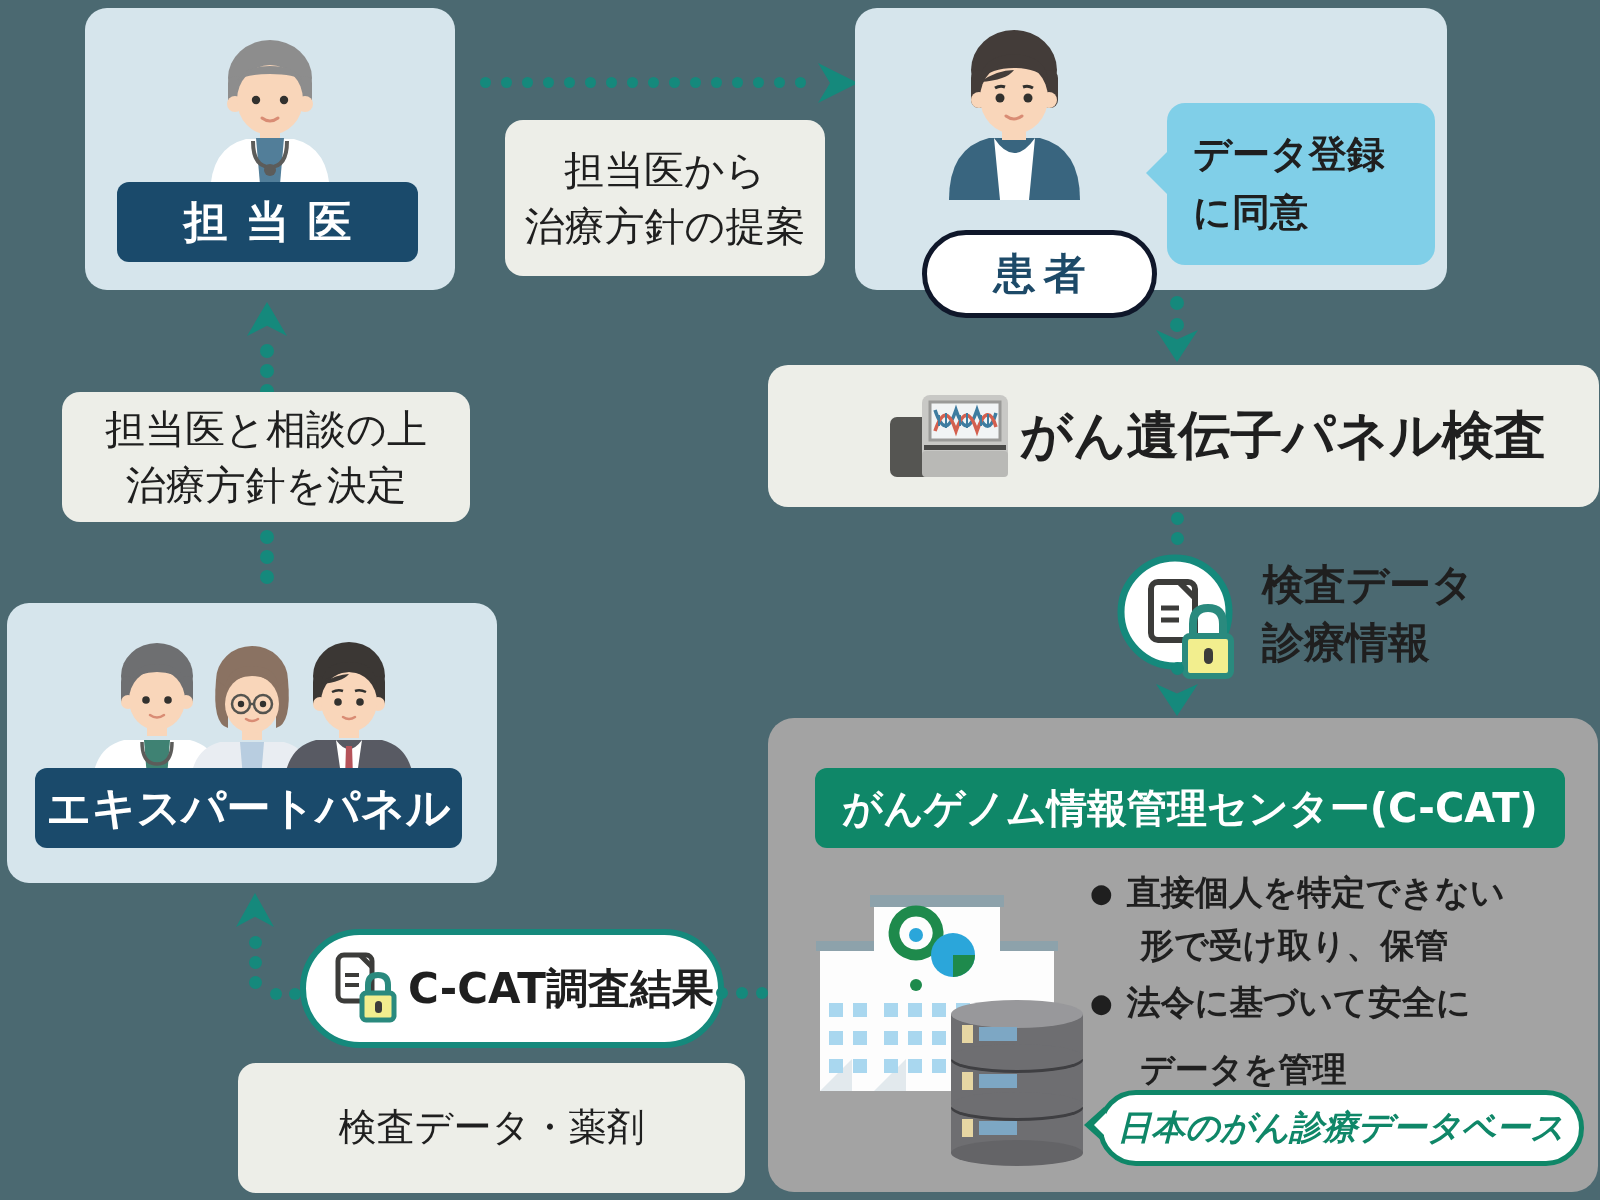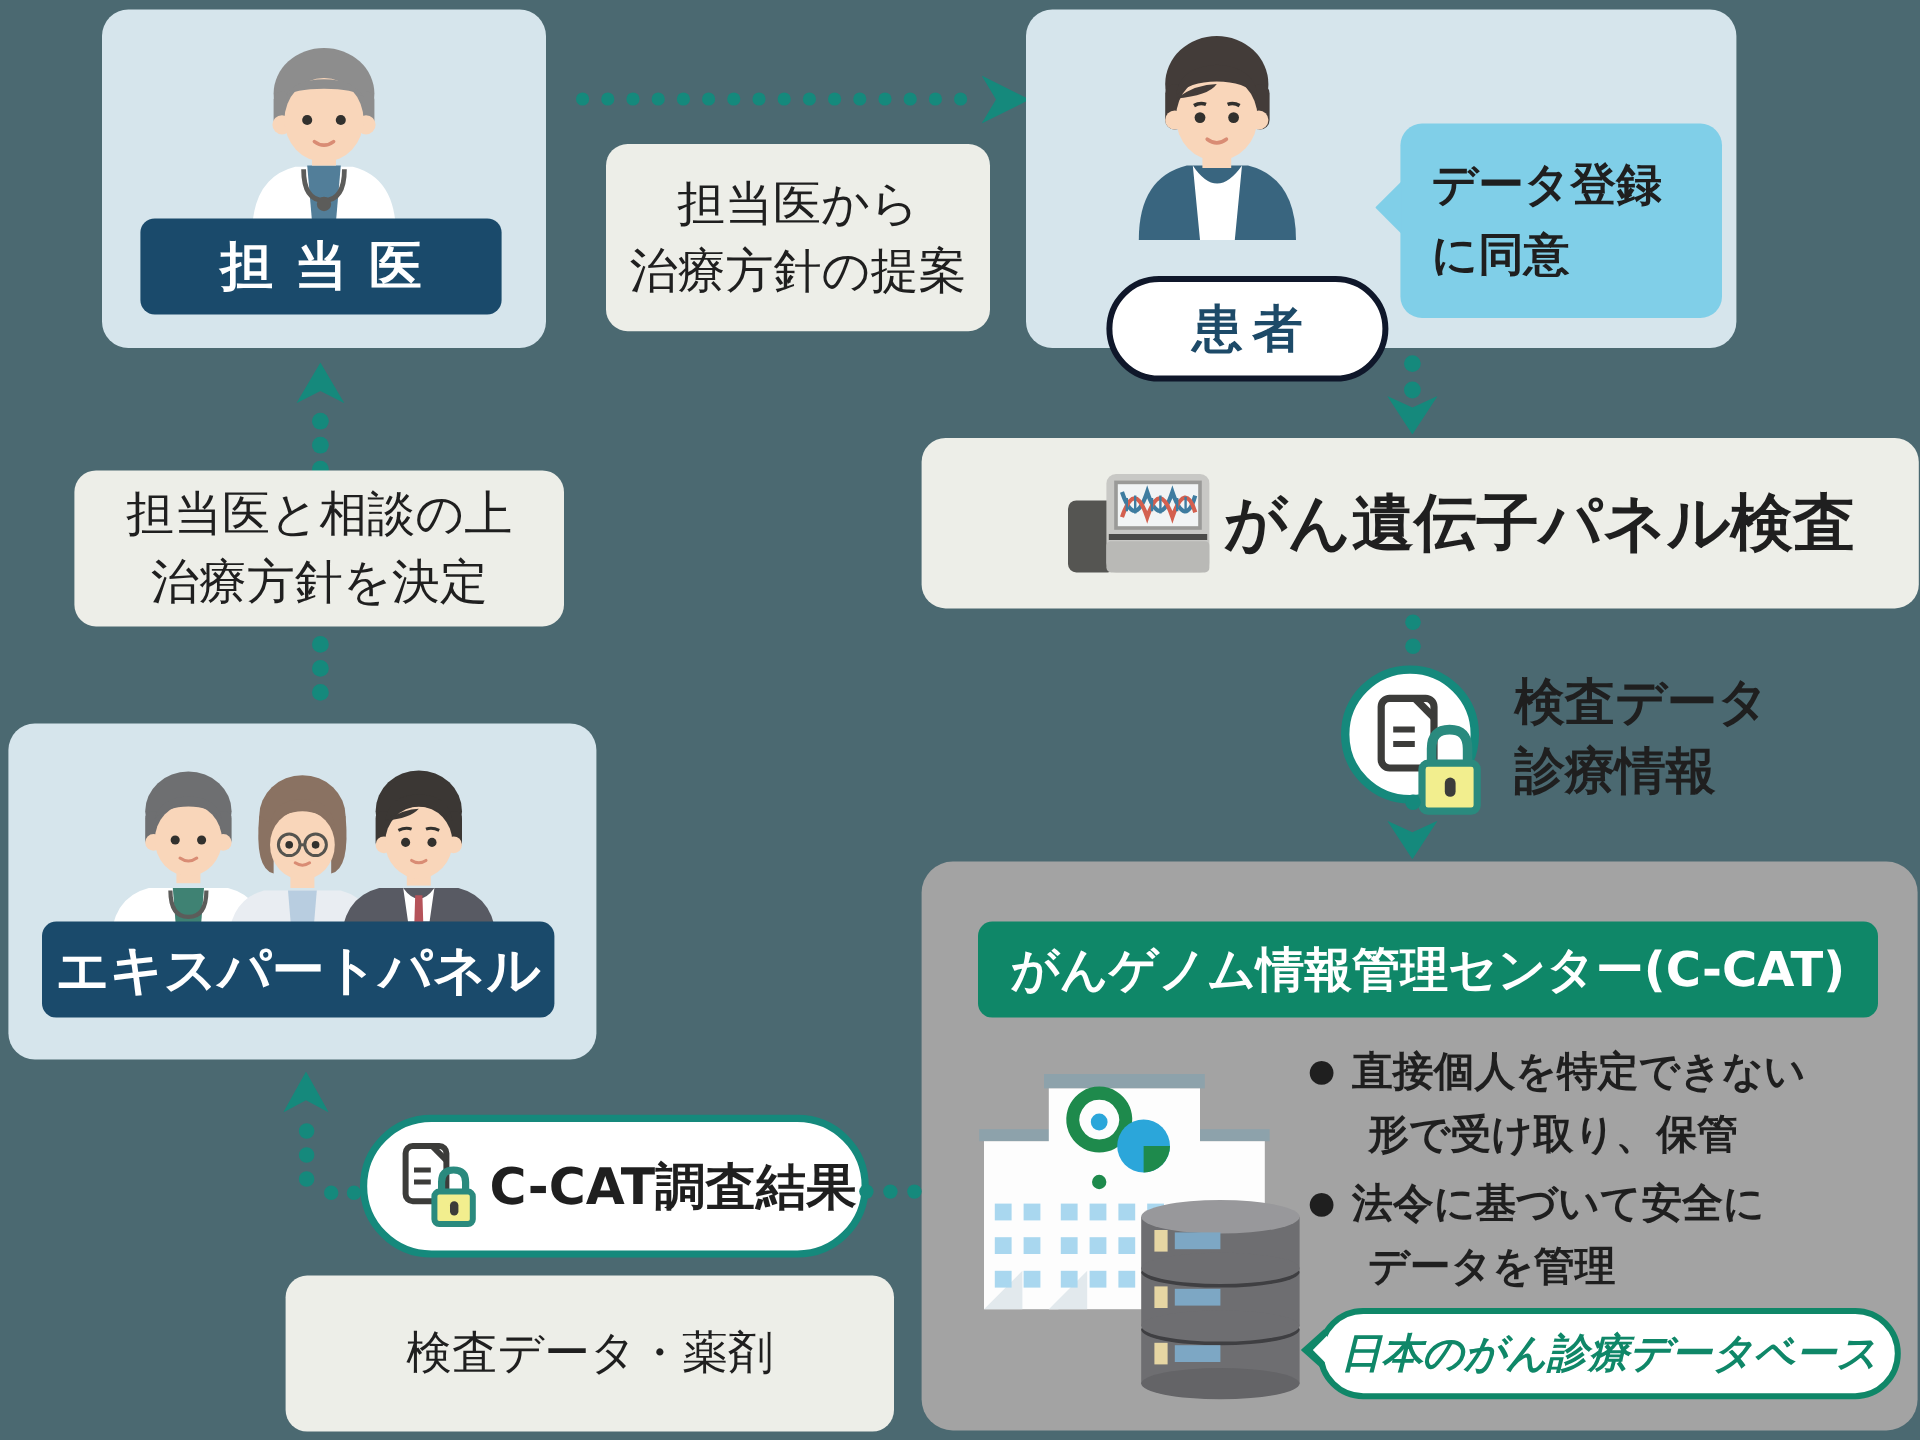--- a/index.html
+++ b/index.html
@@ -227,21 +227,21 @@
       <span class="bullet-mark">●</span>
       <span>直接個人を特定できない</span>
     </div>
     <div class="bullet-line" style="left:372px;top:205px;">
       <span>形で受け取り、保管</span>
     </div>
     <div class="bullet-line" style="left:322px;top:262px;">
       <span class="bullet-mark">●</span>
       <span>法令に基づいて安全に</span>
     </div>
-    <div class="bullet-line" style="left:372px;top:315px;font-family:Liberation Serif, serif;">
+    <div class="bullet-line" style="left:372px;top:329px;font-family:Liberation Serif, serif;">
       <span>データを管理</span>
     </div>
 
     <div class="db-pill" style="left:330px;top:372px;width:476px;height:66px;font-style:italic;">
       <div class="db-tail-outer"></div>
       <div class="db-tail-inner"></div>
       <span>日本のがん診療データベース</span>
     </div>
   </div>
 

